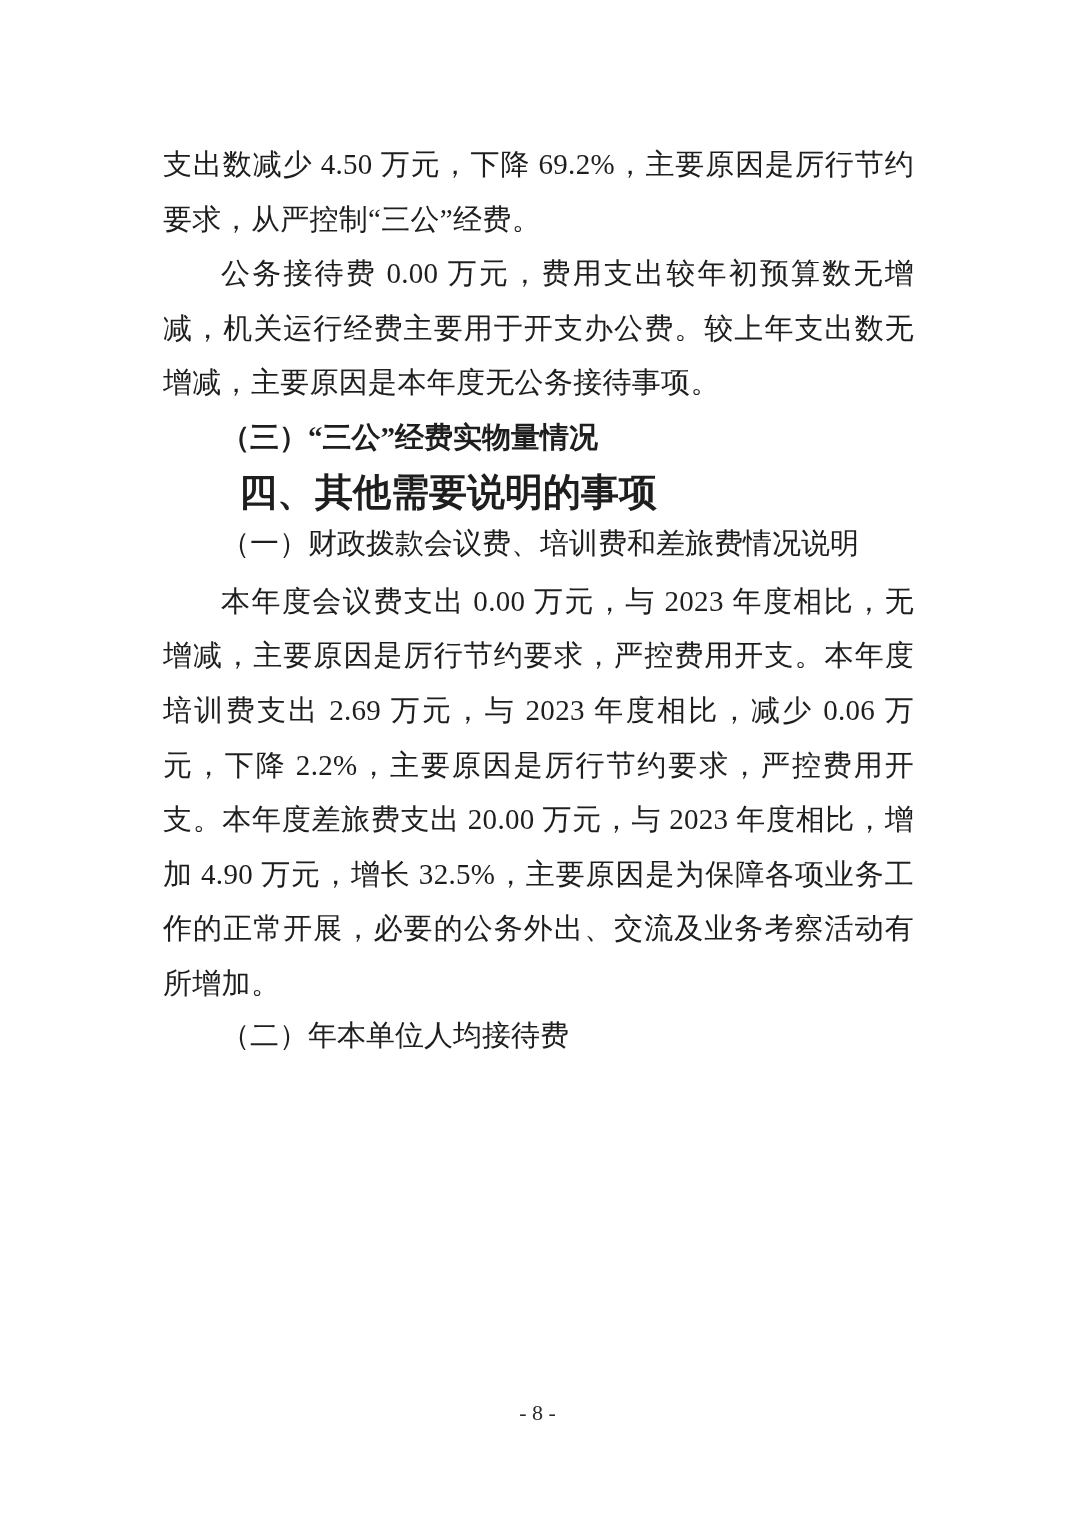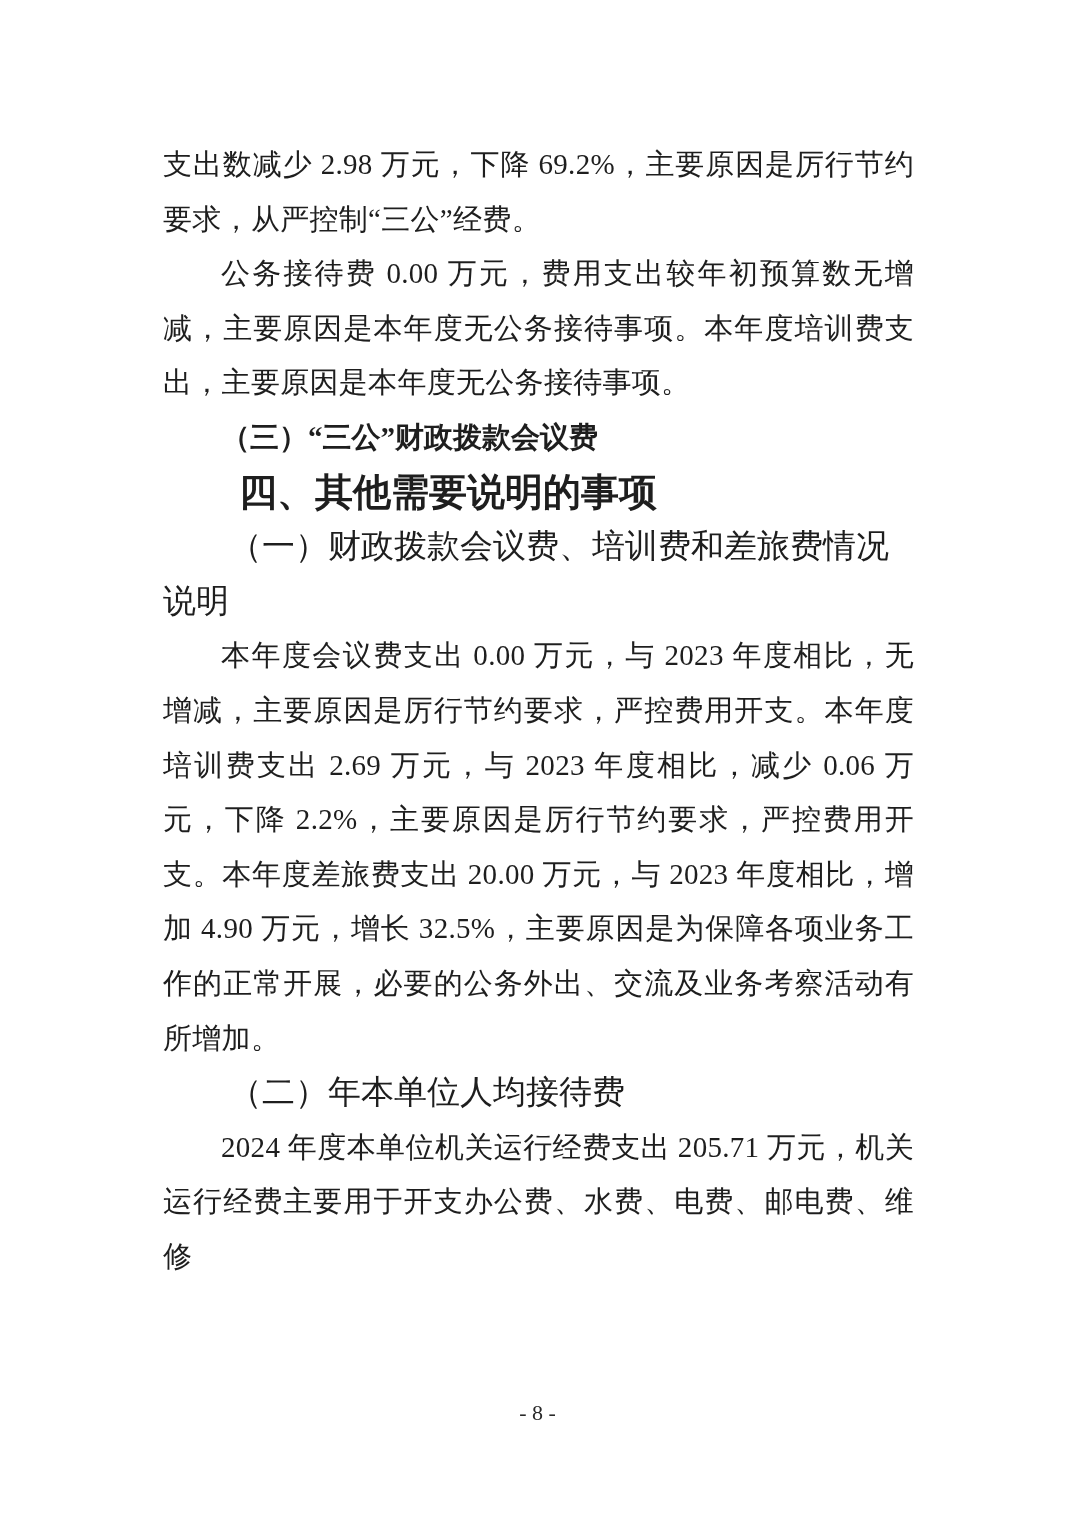--- a/index.html
+++ b/index.html
@@ -45,47 +45,46 @@
   .heading-hei {
     margin: 0;
     font-size: 38px;
     line-height: 54.6px;
     text-indent: 2em;
     font-weight: 700;
     font-family: "Liberation Sans", "DejaVu Sans", sans-serif;
   }
   .heading-kai {
     margin: 0;
-    font-size: 33px;
+    font-size: 29px;
     line-height: 54.6px;
     text-indent: 2em;
     font-weight: 400;
-    font-family: Liberation Sans, sans-serif;
+    font-family: Liberation Mono, monospace;
   }
   .footer {
     position: absolute;
     top: 1398px;
     left: 0;
     width: 100%;
     text-align: center;
     font-size: 22px;
     line-height: 30px;
     color: #2a2a2a;
     font-family: "Liberation Serif", "DejaVu Serif", serif;
   }
 </style>
 </head>
 <body>
 
 <div class="page">
   <div class="content">
-    <p class="para">支出数减少 2.98 万元，下降 69.2%，主要原因是厉行节约要求，从严控制“三公”经费。</p>
-    <p class="para indent">公务接待费 0.00 万元，费用支出较年初预算数无增减，主要原因是本年度无公务接待事项。本年度培训费支出，主要原因是本年度无公务接待事项。</p>
-    <p class="heading-bold-serif">（三）“三公”财政拨款会议费</p>
+    <p class="para">支出数减少 4.50 万元，下降 69.2%，主要原因是厉行节约要求，从严控制“三公”经费。</p>
+    <p class="para indent">公务接待费 0.00 万元，费用支出较年初预算数无增减，机关运行经费主要用于开支办公费。较上年支出数无增减，主要原因是本年度无公务接待事项。</p>
+    <p class="heading-bold-serif">（三）“三公”经费实物量情况</p>
     <p class="heading-hei">四、其他需要说明的事项</p>
     <p class="heading-kai">（一）财政拨款会议费、培训费和差旅费情况说明</p>
     <p class="para indent">本年度会议费支出 0.00 万元，与 2023 年度相比，无增减，主要原因是厉行节约要求，严控费用开支。本年度培训费支出 2.69 万元，与 2023 年度相比，减少 0.06 万元，下降 2.2%，主要原因是厉行节约要求，严控费用开支。本年度差旅费支出 20.00 万元，与 2023 年度相比，增加 4.90 万元，增长 32.5%，主要原因是为保障各项业务工作的正常开展，必要的公务外出、交流及业务考察活动有所增加。</p>
     <p class="heading-kai">（二）年本单位人均接待费</p>
-    <p class="para indent">2024 年度本单位机关运行经费支出 205.71 万元，机关运行经费主要用于开支办公费、水费、电费、邮电费、维修</p>
   </div>
 
   <div class="footer">- 8 -</div>
 </div>
 
 </body></html>

